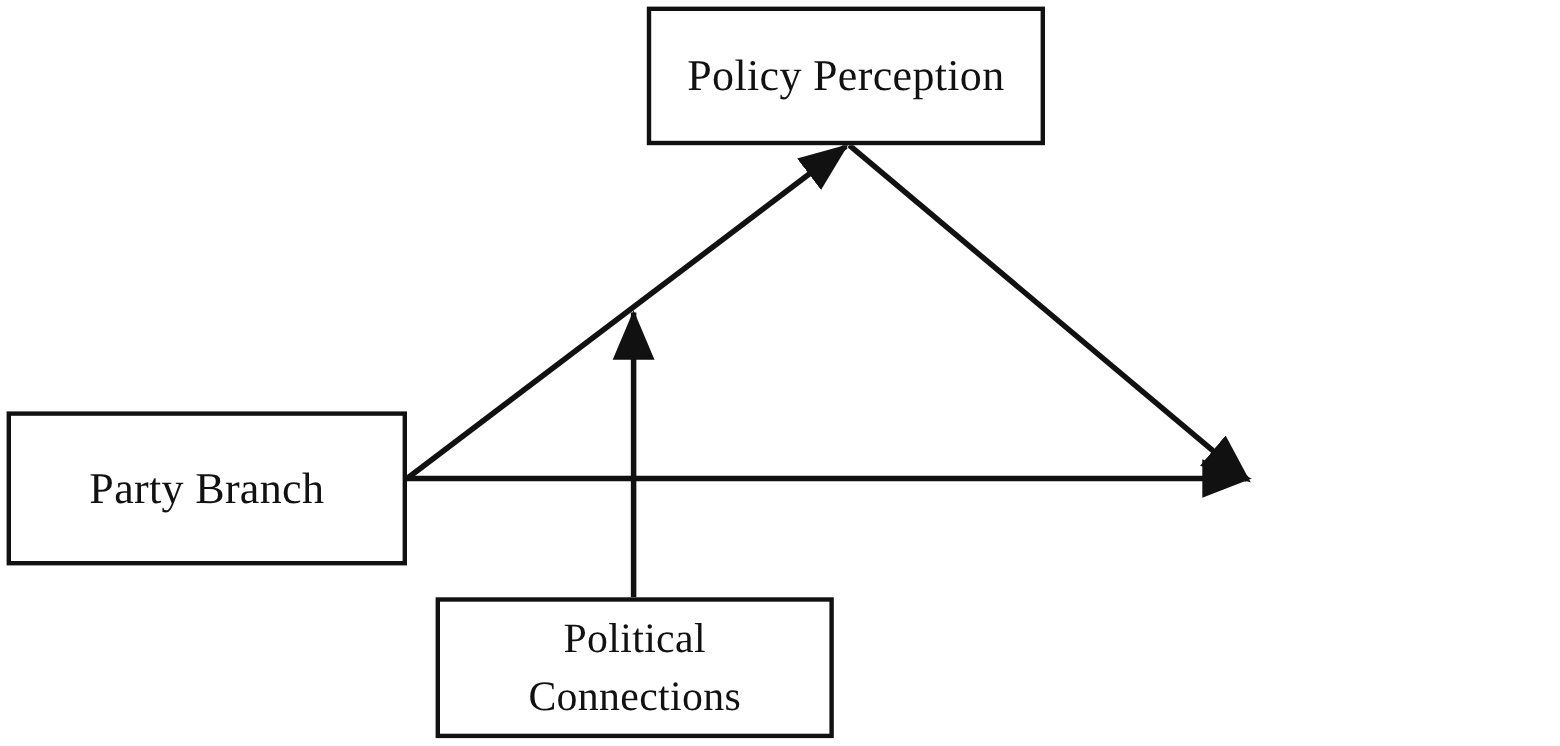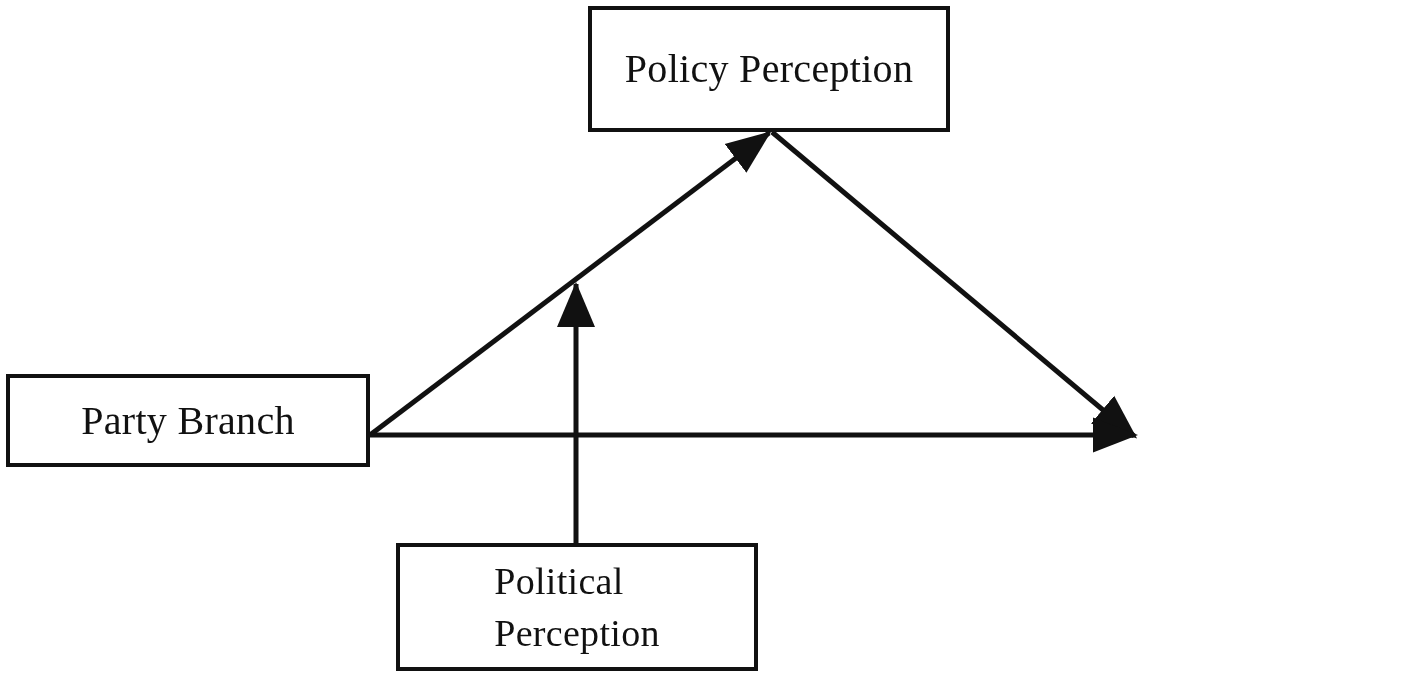--- a/index.html
+++ b/index.html
@@ -25,41 +25,42 @@
     height: 678px;
   }
   .node-box {
     position: absolute;
     box-sizing: border-box;
     background: #ffffff;
     border: 4px solid #111111;
     display: flex;
     align-items: center;
     justify-content: center;
+    text-align: center;
     z-index: 3;
   }
   .node-label {
     font-family: "Liberation Serif", "DejaVu Serif", serif;
     font-size: 40px;
     line-height: 1.3;
     color: #111111;
     letter-spacing: 0.3px;
     white-space: pre-line;
   }
   #node-policy-perception {
     left: 588px;
     top: 6px;
     width: 362px;
     height: 126px;
   }
   #node-party-branch {
     left: 6px;
     top: 374px;
     width: 364px;
-    height: 93px;
+    height: 140px;
   }
   #node-csr {
     left: 1136px;
     top: 374px;
     width: 276px;
     height: 124px;
   }
   #node-political-connections {
     left: 396px;
     top: 543px;
@@ -105,16 +106,16 @@
     <span class="node-label">Policy Perception</span>
   </div>
 
   <div class="node-box" id="node-party-branch">
     <span class="node-label">Party Branch</span>
   </div>
 
 
   <div class="node-box" id="node-political-connections">
     <span class="node-label">Political
-Perception</span>
+Connections</span>
   </div>
 
 </div>
 
 </body></html>

